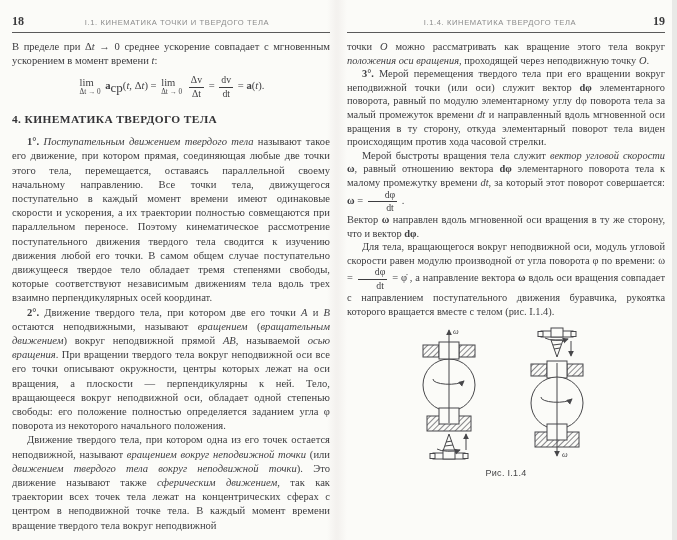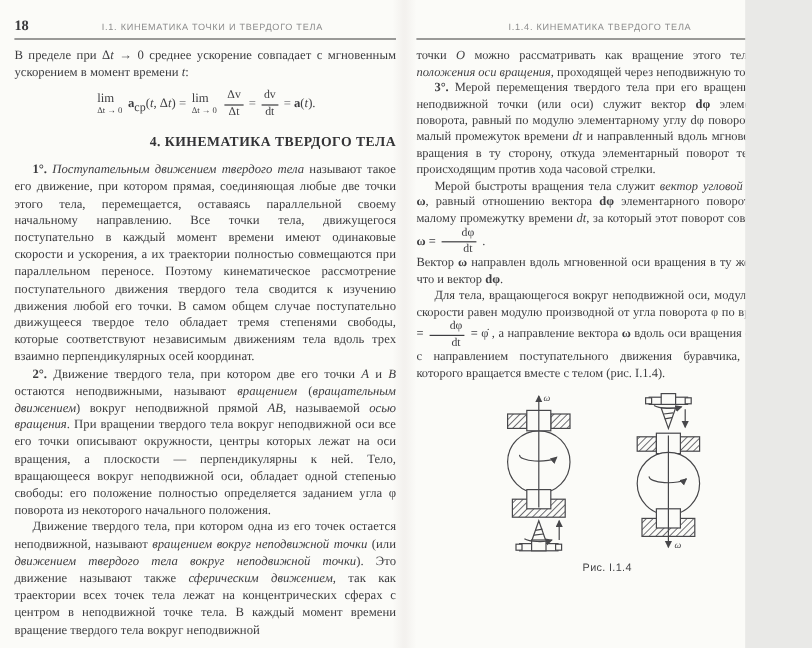--- a/index.html
+++ b/index.html
@@ -1,17 +1,17 @@
 <!DOCTYPE html>
 <html><head>
 <meta charset="utf-8">
 <style>
   html,body{margin:0;padding:0;background:#e9e9e7;}
   .spread{
-    position:relative;width:621px;height:540px;margin:0;
+    position:relative;width:672px;height:540px;margin:0;
     background:#fbfbf8;overflow:hidden;
     font-family:"Liberation Serif","DejaVu Serif",serif;color:#3d3d40;
   }
   .gutter{
     position:absolute;left:327px;top:0;width:20px;height:100%;
     background:linear-gradient(90deg,rgba(0,0,0,0) 0%,rgba(120,90,90,0.06) 45%,rgba(120,90,90,0.06) 55%,rgba(0,0,0,0) 100%);
   }
   .page{position:absolute;top:14px;height:512px;}
   .page.left{left:12px;width:318px;}
   .page.right{left:347px;width:318px;}
@@ -22,26 +22,26 @@
     font-size:7.6px;letter-spacing:0.6px;color:#8b8b8b;
   }
   .rule{border-bottom:1px solid #5a5a5a;margin-top:2px;}
   .body{margin-top:7px;text-align:justify;}
   .page.left  .body{font-size:10.6px;line-height:14.2px;}
   .page.right .body{font-size:10.4px;line-height:13.6px;}
   .para{text-indent:15px;margin:0;}
   .para.noindent{text-indent:0;}
   .formula{text-align:center;text-indent:0;margin:7px 0 8px;font-size:10.6px;}
   .sechead{
-    text-align:right;text-indent:0;font-weight:bold;font-size:11.4px;
+    text-align:left;text-indent:0;font-weight:bold;font-size:11.4px;
     letter-spacing:0.4px;margin:13px 0 9px;color:#333336;
   }
   i{font-style:italic;}
   b{font-weight:bold;}
-  sub{font-size:10px;}
+  sub{font-size:13px;}
   .frac{display:inline-block;vertical-align:middle;text-align:center;line-height:1.05;margin:0 2px;font-size:9.8px;}
   .frac .num{display:block;border-bottom:0.8px solid #3d3d40;padding:0 2px 1px;}
   .frac .den{display:block;padding-top:1px;text-align:center;}
   .limop{display:inline-block;vertical-align:middle;text-align:left;line-height:1;margin:0 2px;}
   .limop .ltop{display:block;}
   .limop .lbot{display:block;font-size:7.2px;margin-top:1px;}
   .figure{margin-top:5px;text-align:center;}
   .figure svg{display:block;margin:0 auto;}
   .figcap{
     margin-top:6px;text-align:center;font-weight:normal;font-size:9px;

